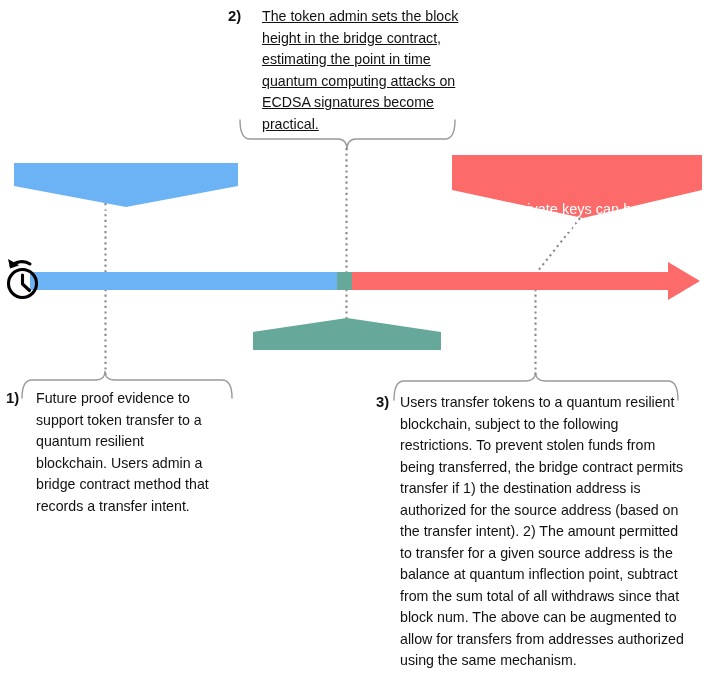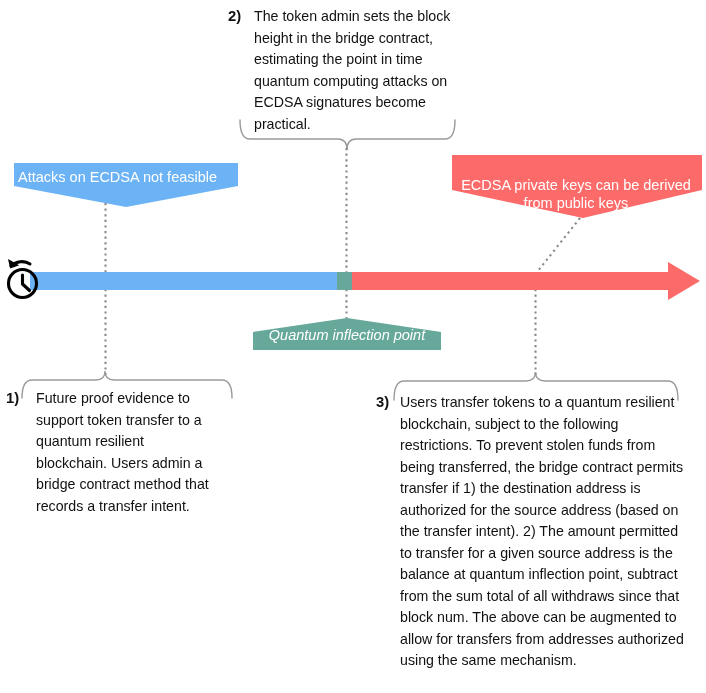--- a/index.html
+++ b/index.html
@@ -32,30 +32,31 @@
 
   
   .banner-text {
     position: absolute;
     color: #ffffff;
     font-size: 14.5px;
     line-height: 18px;
     text-align: center;
     pointer-events: none;
     white-space: pre-line;
+    margin-top: 36px;
   }
   #blue-banner-text {
     left: 18px;
     top: 168px;
     width: 218px;
     text-align: left;
   }
   #red-banner-text {
     left: 452px;
-    top: 176px;
+    top: 164px;
     width: 248px;
   }
   #green-banner-text {
     left: 252px;
     top: 326px;
     width: 190px;
     font-style: italic;
   }
 
   
@@ -73,21 +74,21 @@
     font-size: 14.8px;
   }
   .note .body {
     display: block;
   }
 
   #note-1 { left: 6px;  top: 388px; width: 208px; }
   #note-1 .body { margin-left: 30px; width: 178px; }
 
   #note-2 { left: 228px; top: 6px;  width: 238px; }
-  #note-2 .body { margin-left: 26px; width: 208px; }
+  #note-2 .body { margin-left: 34px; width: 208px; text-decoration: underline; }
 
   #note-3 { left: 376px; top: 392px; width: 326px; }
   #note-3 .body { margin-left: 24px; width: 292px; }
 </style>
 </head>
 <body>
 
 <div class="canvas">
 
   <svg class="layer" viewBox="0 0 706 693">

